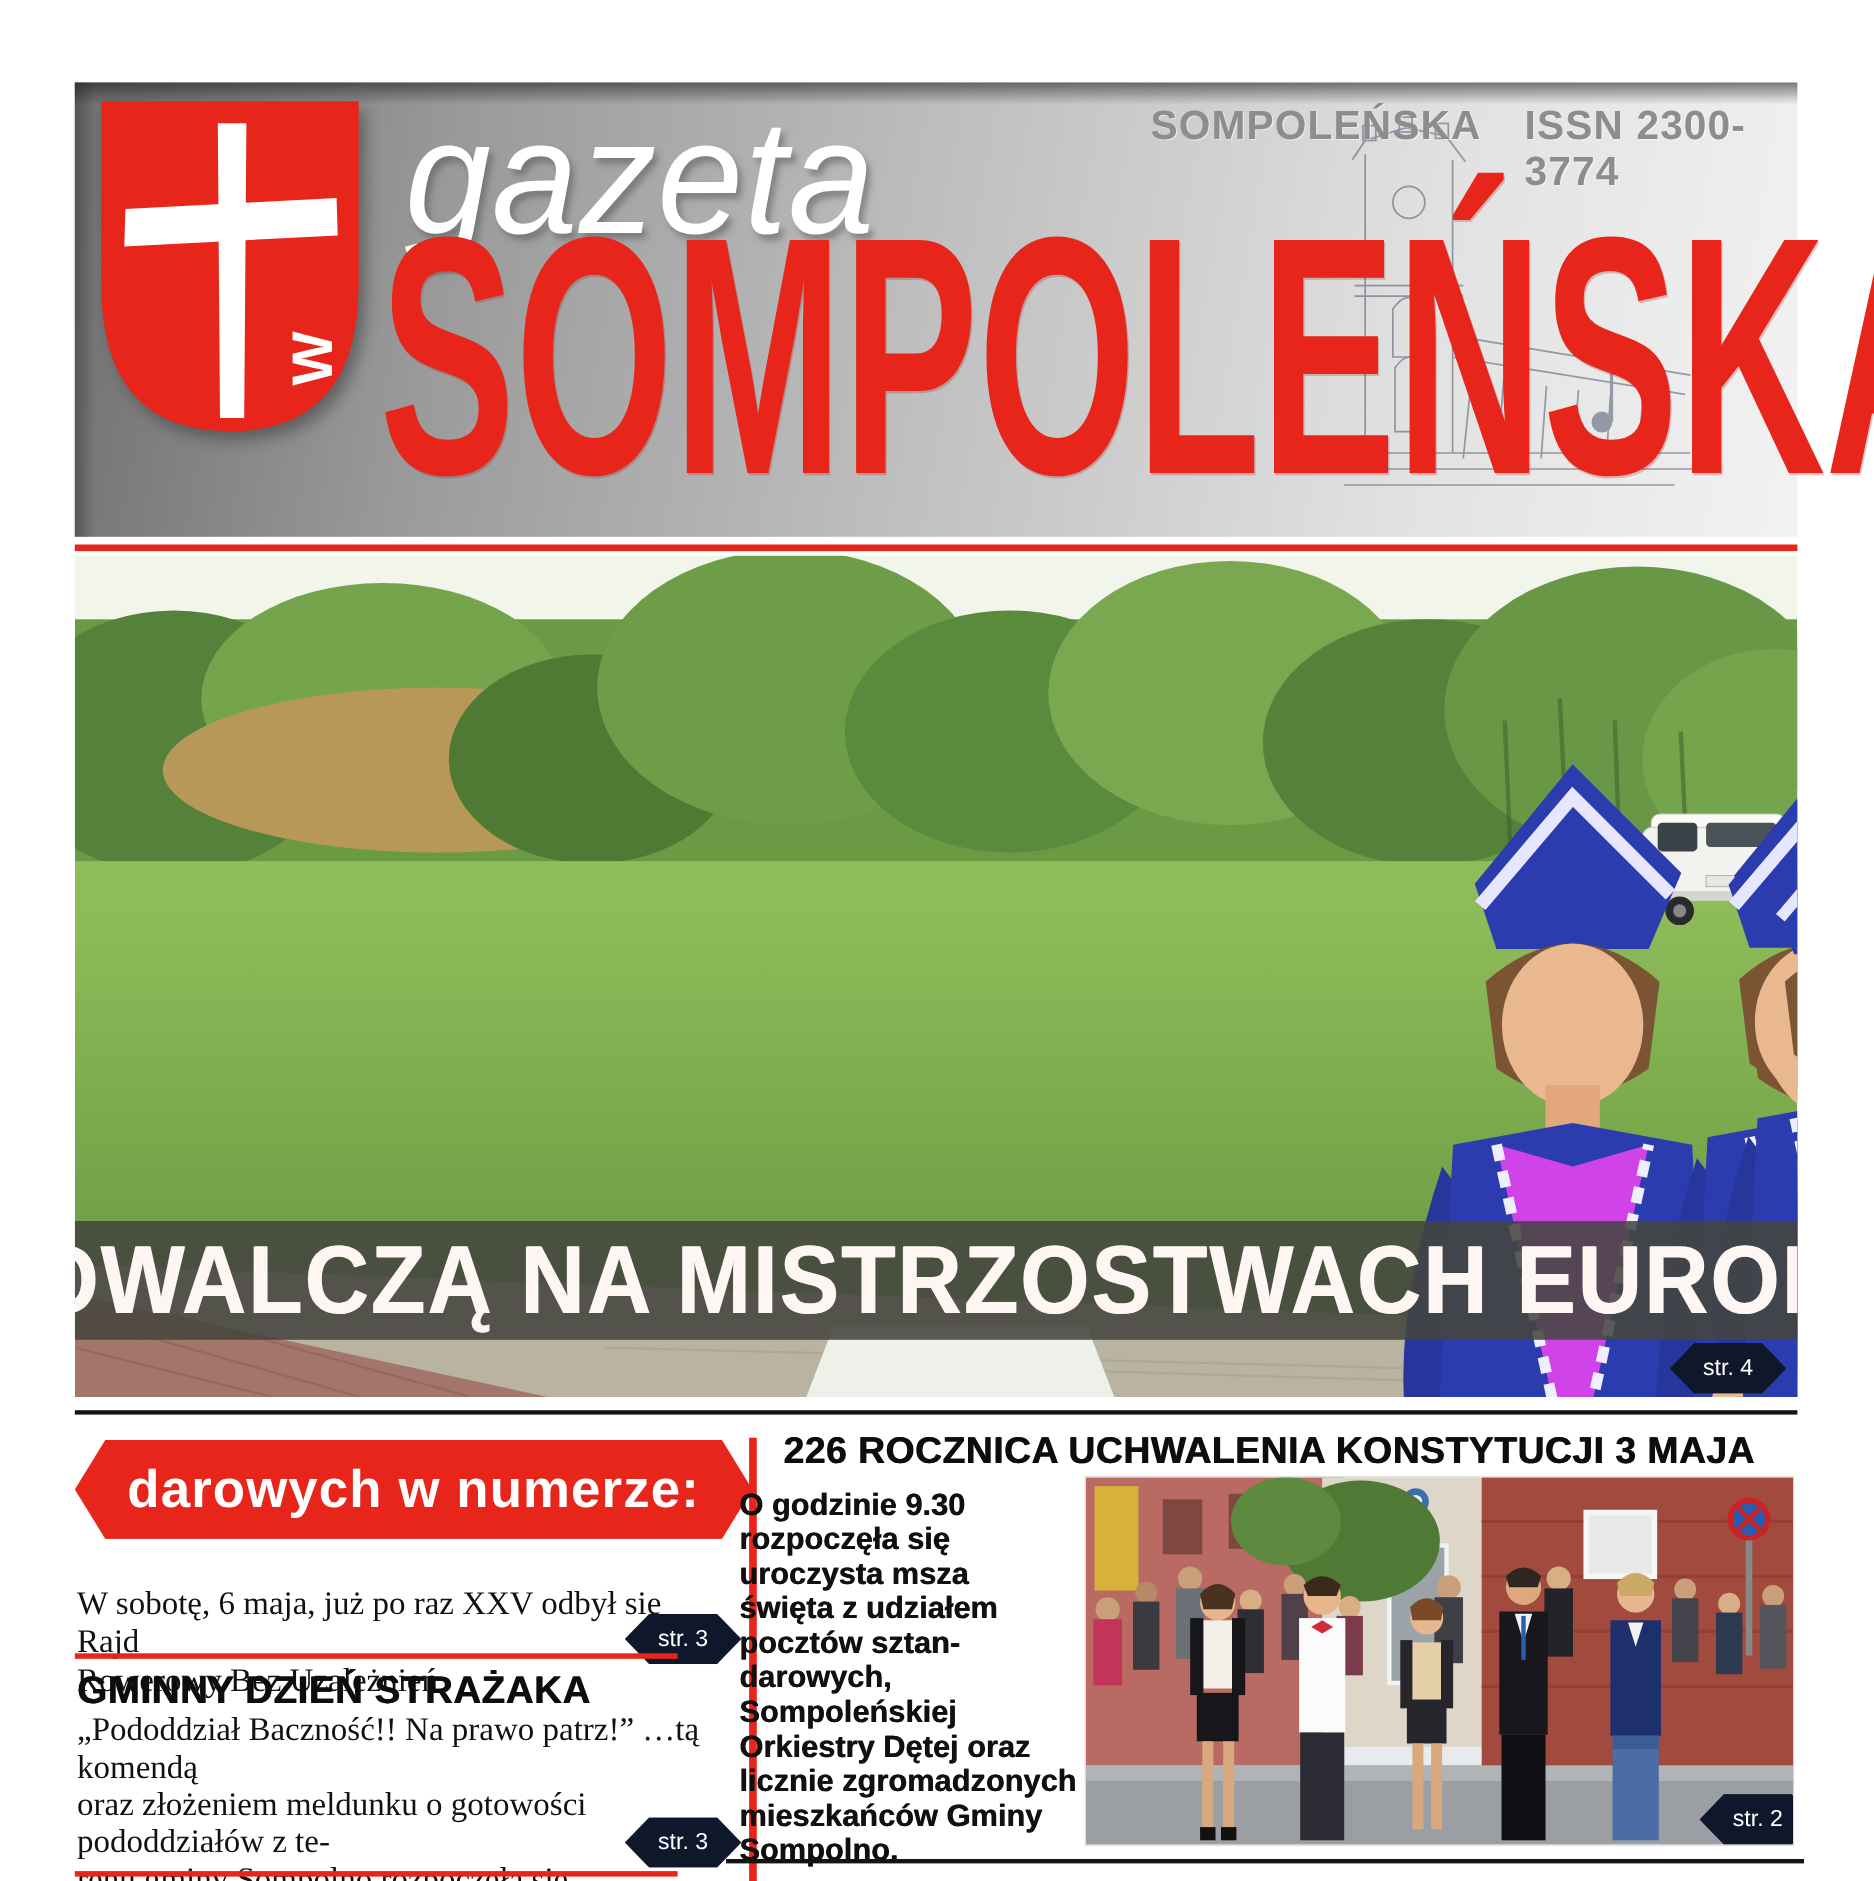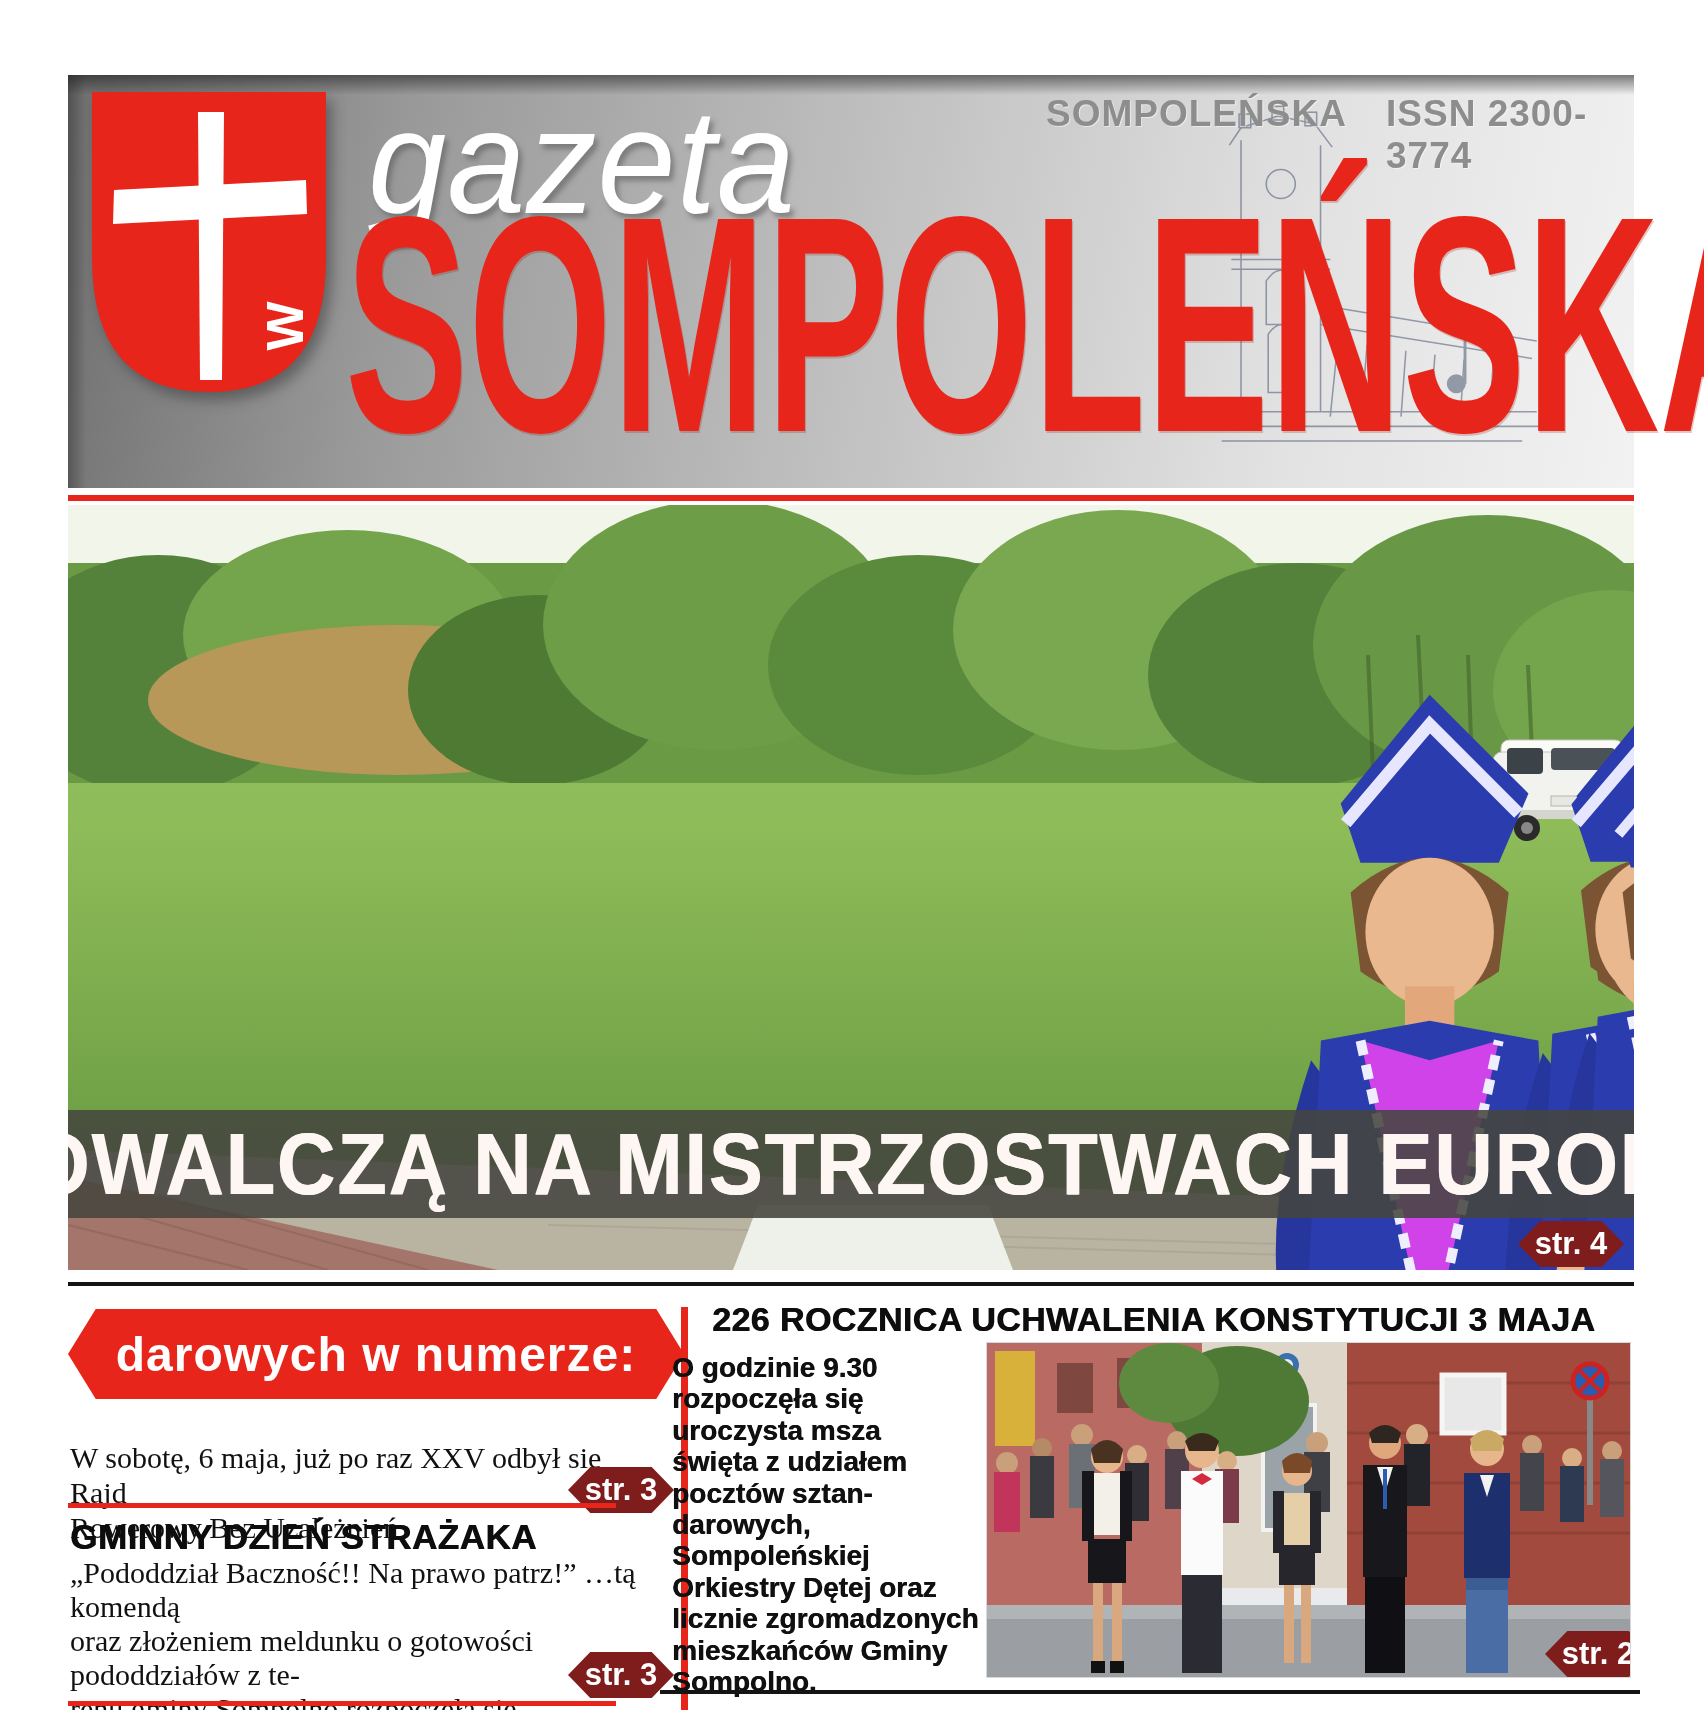--- a/index.html
+++ b/index.html
@@ -42,22 +42,22 @@
   
   .cover{position:absolute;left:68px;top:505px;width:1566px;height:765px;overflow:hidden;}
   .cover svg{position:absolute;left:0;top:0;}
   .cover-banner{position:absolute;left:0;top:605px;width:1566px;height:108px;
     background:rgba(69,69,63,.88);display:flex;align-items:center;justify-content:center;}
   .cover-banner span{display:inline-block;font-size:88px;font-weight:bold;color:#fdf6f2;
     letter-spacing:2px;white-space:nowrap;transform:scaleX(.92);
     text-shadow:1px 0 0 currentColor;}
 
   
-  .tag{position:absolute;width:106px;height:46px;background:#7f1d1d;color:#fff;
-       font-size:31px;font-weight:bold;display:flex;align-items:center;justify-content:center;
+  .tag{position:absolute;width:106px;height:46px;background:#0f172a;color:#fff;
+       font-size:21px;font-weight:normal;display:flex;align-items:center;justify-content:center;
        clip-path:polygon(0 50%,21% 0,79% 0,100% 50%,79% 100%,21% 100%);}
   .tag-str4{left:1450px;top:716px;}
   .tag-s31{left:568px;top:1467px;}
   .tag-s32{left:568px;top:1652px;}
   .tag-str2{left:558px;top:288px;}
 
   
   .ribbon{position:absolute;left:68px;top:1309px;width:616px;height:90px;background:#e8251a;
     clip-path:polygon(0 50%,4.5% 0,95.5% 0,100% 50%,95.5% 100%,4.5% 100%);
     display:flex;align-items:center;justify-content:center;}

